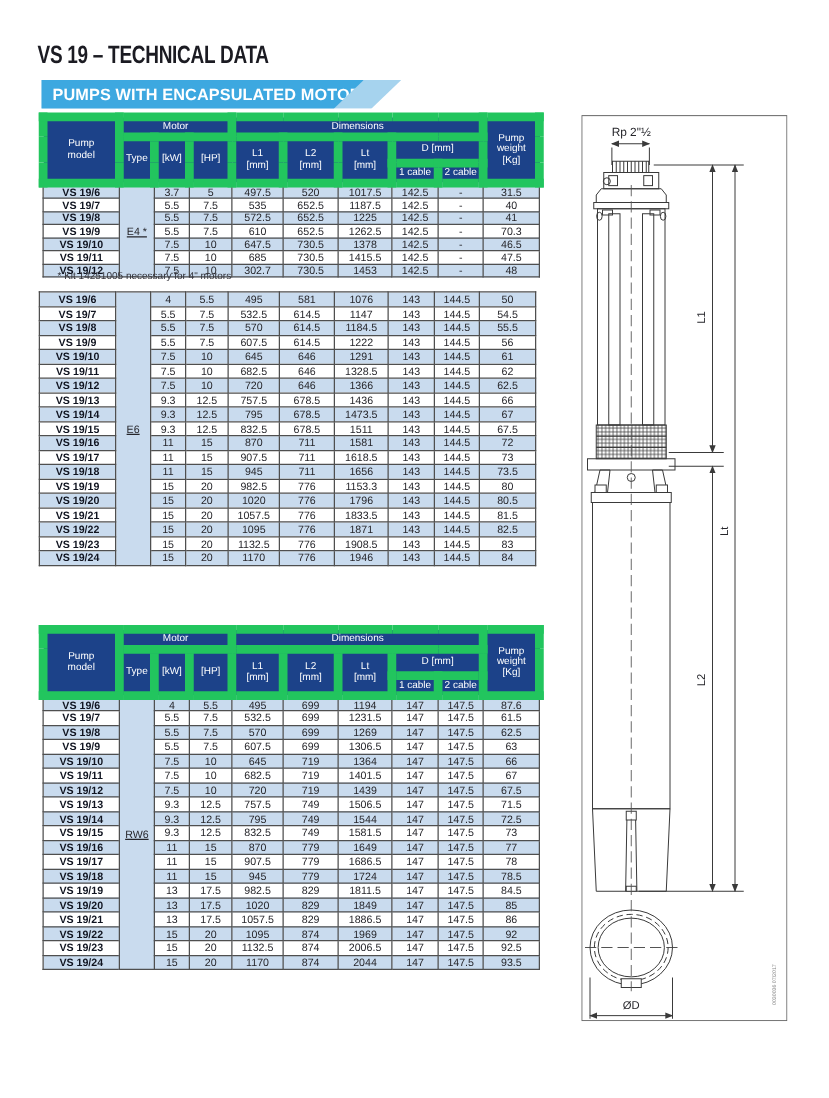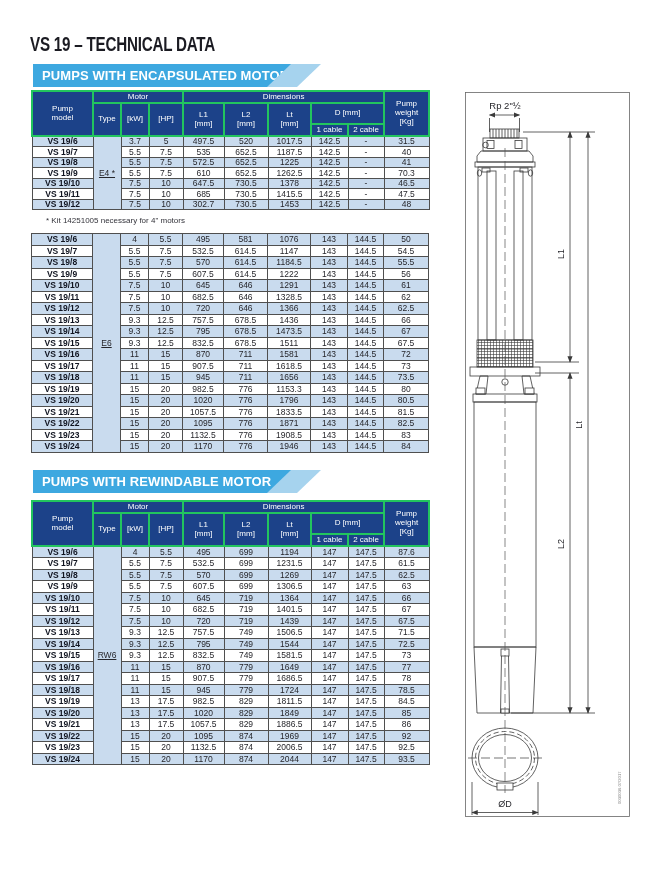--- a/index.html
+++ b/index.html
@@ -11,21 +11,21 @@
   .banner-wrap{position:absolute;height:23px;width:290px;}
   .banner-tail{position:absolute;left:0;top:0;height:23px;width:288px;background:#a6d3ee;
                clip-path:polygon(0 0,100% 0,calc(100% - 24px) 100%,0 100%);}
   .banner{position:absolute;left:0;top:0;height:23px;width:258px;background:#3da8e0;
           clip-path:polygon(0 0,100% 0,calc(100% - 24px) 100%,0 100%);
           color:#fff;font-weight:bold;font-size:13px;line-height:23px;padding-left:9px;
           box-sizing:border-box;letter-spacing:0.1px;white-space:nowrap;}
   table.data-table{position:absolute;border-collapse:collapse;table-layout:fixed;width:397px;
                    font-size:8.5px;color:#26262b;}
   table.data-table th{background:#1c4289;color:#fff;font-weight:normal;font-size:8px;
-                      border:2px solid #22c55e;padding:0;text-align:center;vertical-align:middle;
+                      border:7px solid #22c55e;padding:0;text-align:center;vertical-align:middle;
                       line-height:1.1;white-space:pre-line;}
   table.data-table{border:1px solid #3a3a3a;}
   table.data-table td{border:1px solid #4f4f4f;padding:0;text-align:center;vertical-align:middle;
                       line-height:1;background:#fff;}
   table.data-table td.model{font-weight:bold;color:#101420;}
   table.data-table tbody tr:nth-child(odd) td{background:#c9dbee;}
   table.data-table td.type{background:#c9dbee !important;text-decoration:underline;}
   tr.h1{height:12px;} tr.h2{height:21px;padding-left:36px;} tr.h3{height:12px;}
   table.t1 tbody tr{height:10.5px;}
   table.t2 tbody tr{height:11.5px;}
@@ -388,24 +388,20 @@
           <td>1170</td>
           <td>776</td>
           <td>1946</td>
           <td>143</td>
           <td>144.5</td>
           <td>84</td>
         </tr>
       </tbody>
   </table>
 
-  <div class="banner-wrap" style="left:33px;top:470px;">
-    <div class="banner-tail"></div>
-    <div class="banner">PUMPS WITH REWINDABLE MOTOR</div>
-  </div>
 
   <table class="data-table t3" style="left:31px;top:500px;">
     <colgroup>
       <col style="width:61px">
         <col style="width:28px">
         <col style="width:28px">
         <col style="width:34px">
       <col style="width:41px">
         <col style="width:44px">
         <col style="width:43px">

